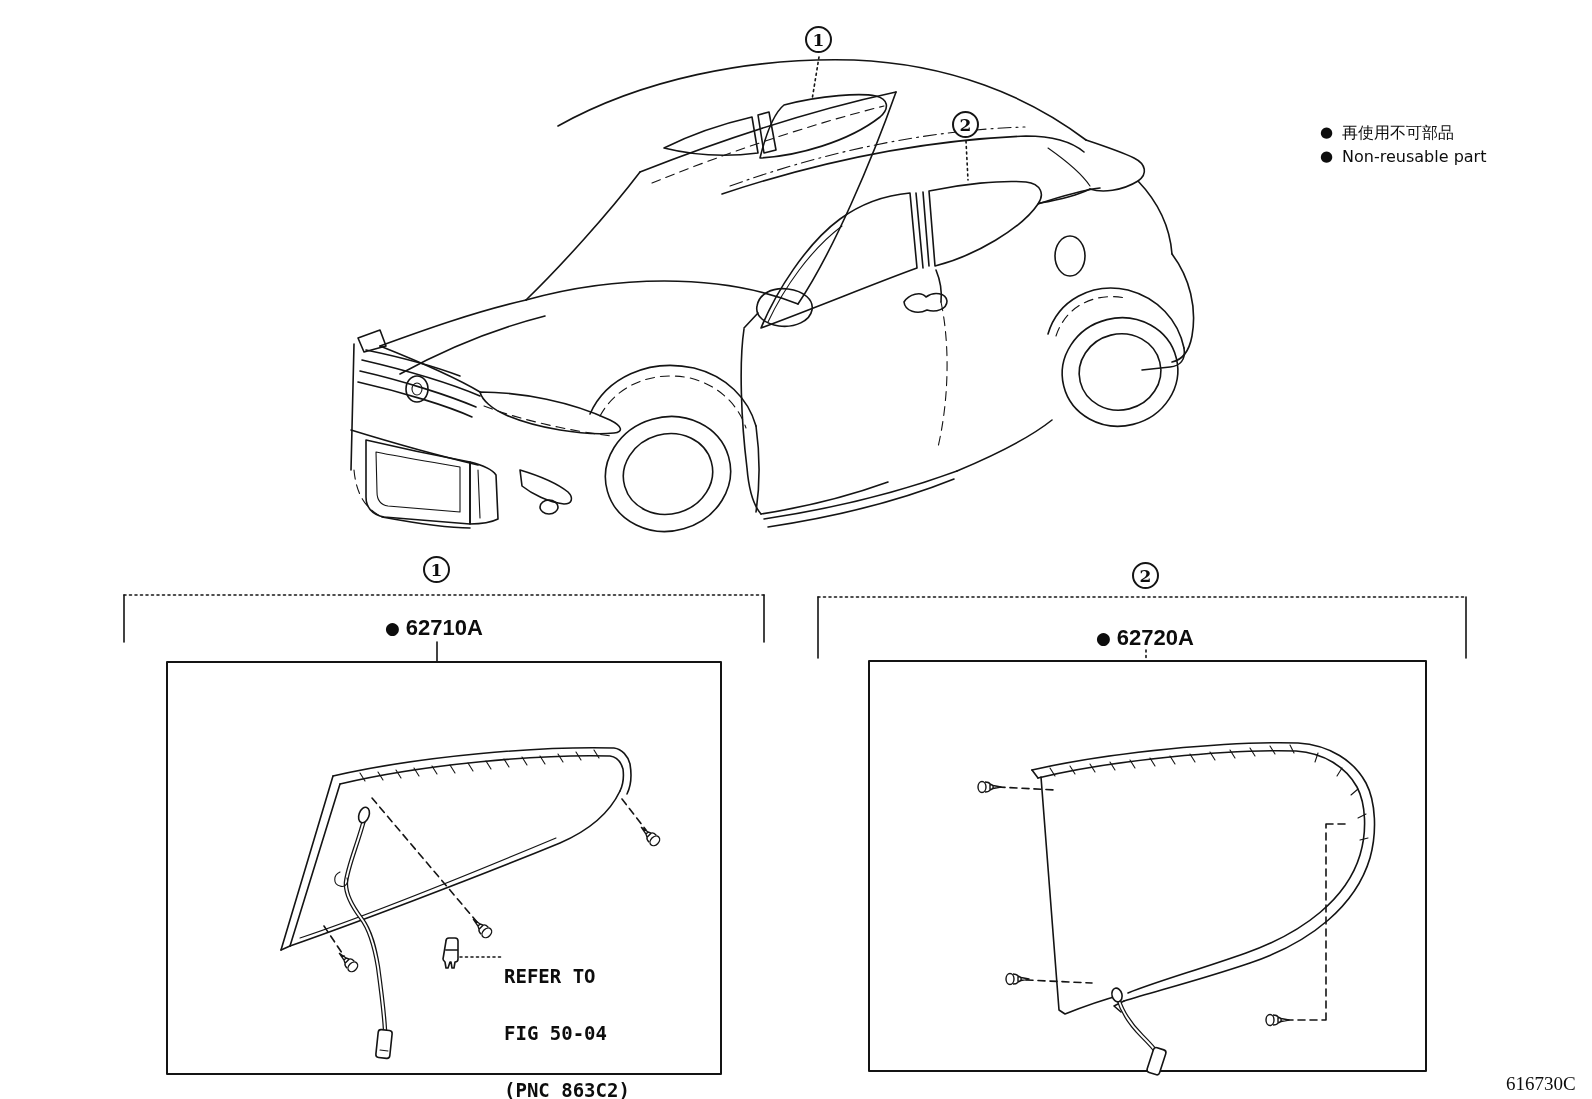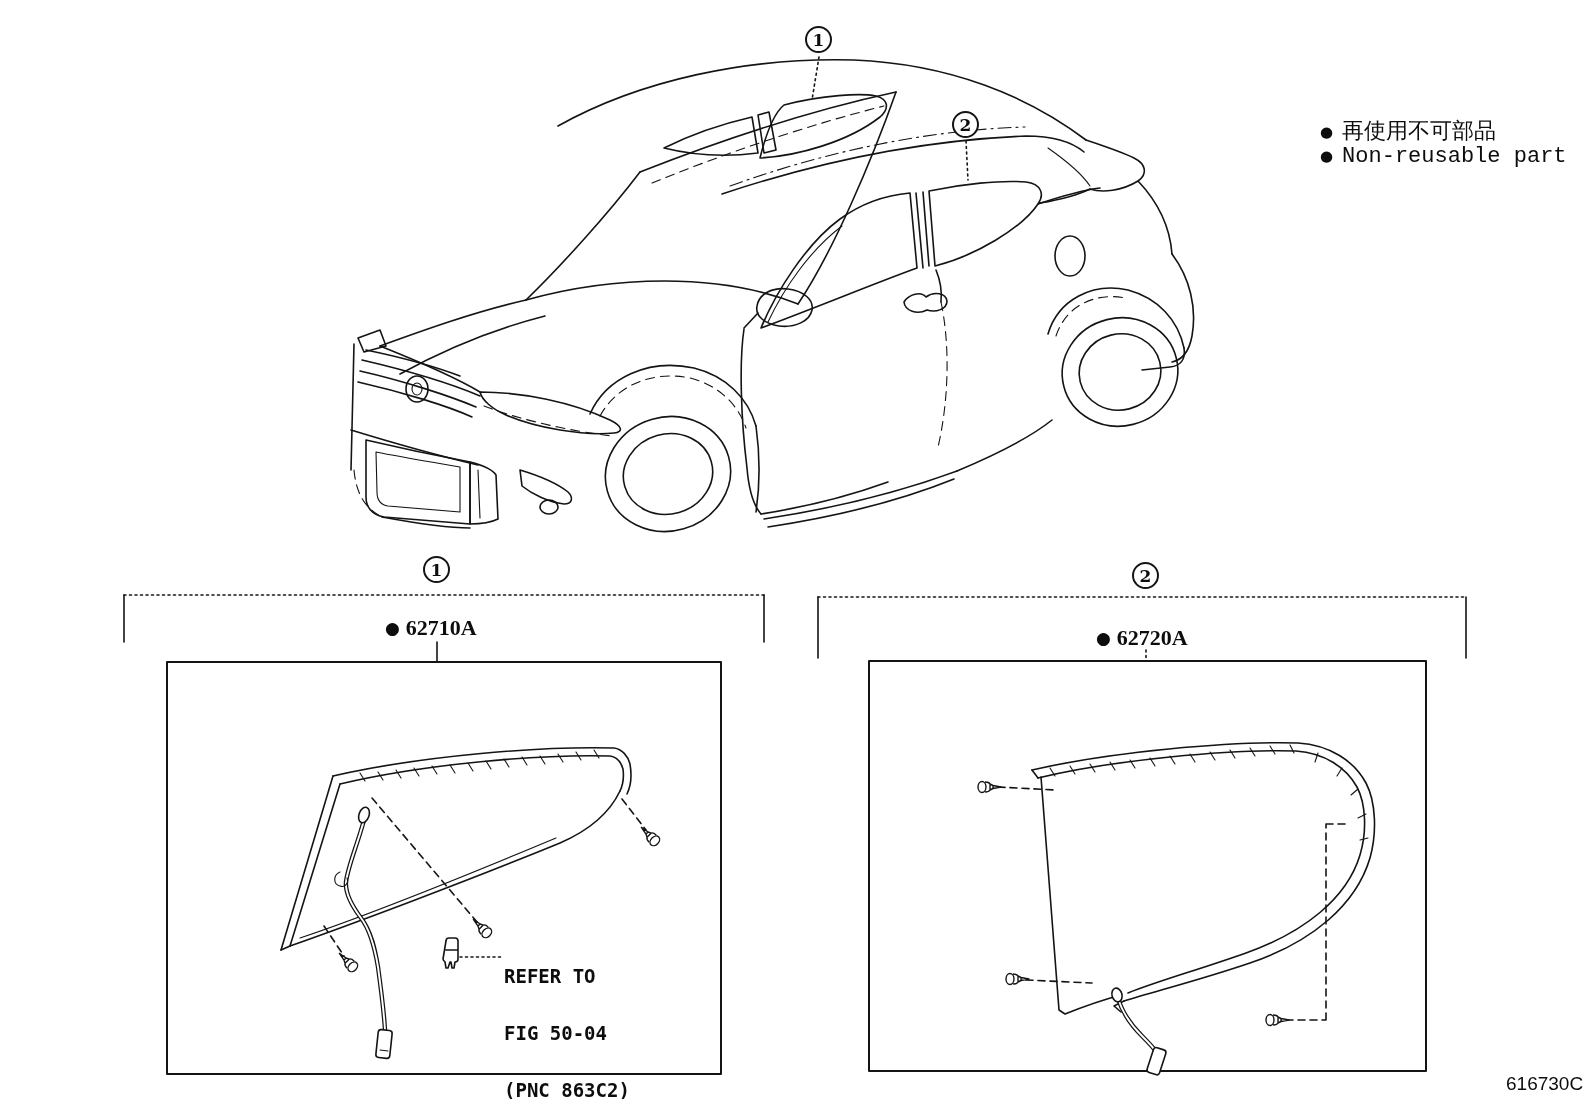--- a/index.html
+++ b/index.html
@@ -16,28 +16,28 @@
   svg .wireO{stroke-width:4.4;}
   svg .wireI{stroke:#ffffff;stroke-width:1.9;}
   svg .fw{fill:#ffffff;}
 
   .callout{position:absolute;width:27px;height:27px;border:2px solid #141414;border-radius:50%;
            background:#fff;display:flex;align-items:center;justify-content:center;
            font-family:"DejaVu Serif","Liberation Serif",serif;font-size:17px;font-weight:bold;box-sizing:border-box;}
   .legend{position:absolute;left:1320px;top:122px;display:flex;flex-direction:column;gap:3px;}
   .legend .row{display:flex;align-items:center;white-space:nowrap;}
   .legend .blt{font-size:15px;margin-right:9px;line-height:1;}
-  .legend .txt{font-size:22px;line-height:21px;font-family:Liberation Mono, monospace;}
+  .legend .txt{font-size:16px;line-height:21px;}
   .plabel{position:absolute;display:flex;align-items:center;white-space:nowrap;cursor:pointer;}
   .plabel .blt{font-size:17px;margin-right:6px;line-height:1;}
-  .plabel .num{font-family:Liberation Serif, serif;font-weight:bold;
+  .plabel .num{font-family:Liberation Sans, sans-serif;font-weight:bold;
                font-size:22px;letter-spacing:0px;line-height:24px;}
   .note{position:absolute;left:504px;top:929px;font-family:"DejaVu Sans Mono","Liberation Mono",monospace;
         font-weight:bold;font-size:19px;line-height:19px;white-space:pre;}
-  .doccode{position:absolute;left:1506px;top:1073px;font-family:Liberation Sans, sans-serif;
+  .doccode{position:absolute;left:1506px;top:1073px;font-family:Liberation Serif, serif;
            font-size:19px;}
 </style>
 </head>
 <body>
 
 <div class="page">
 
 <svg width="1592" height="1099" viewBox="0 0 1592 1099">
 
   <g>

